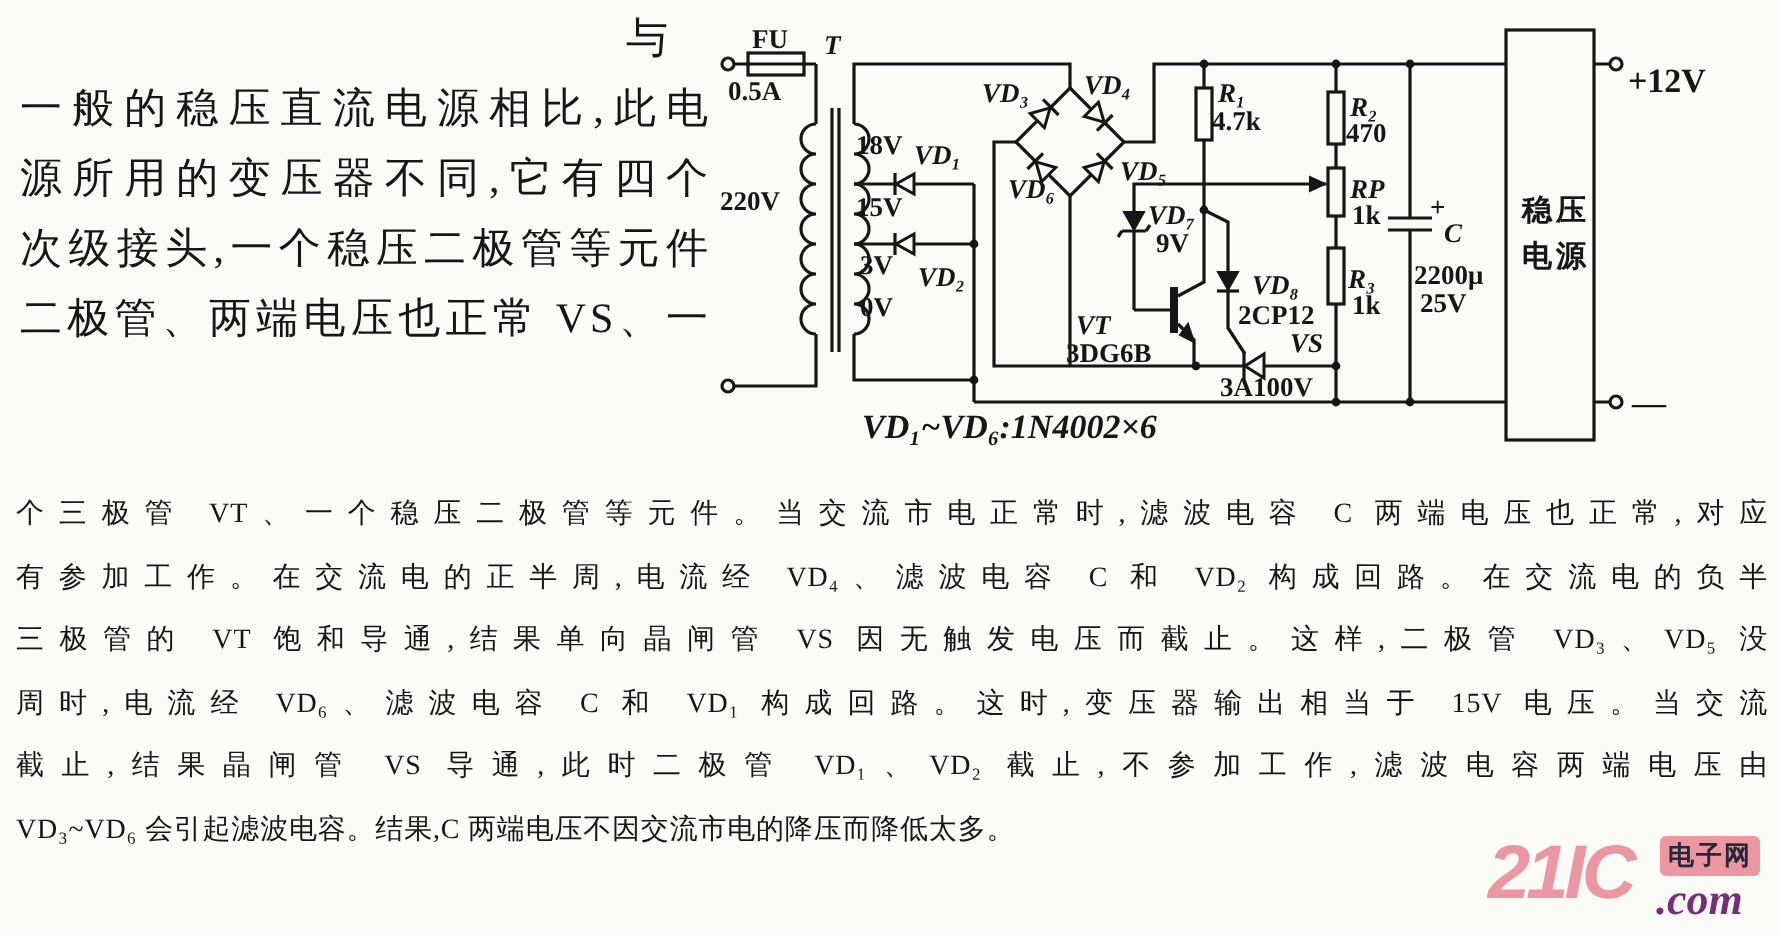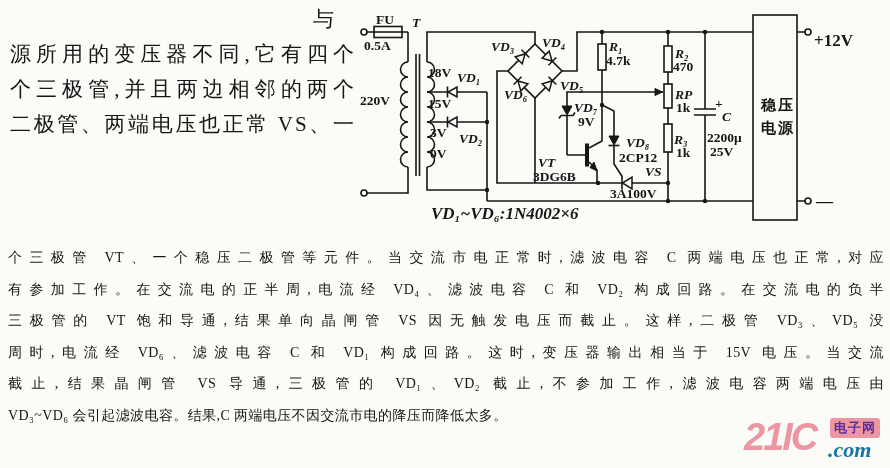--- a/index.html
+++ b/index.html
@@ -26,43 +26,44 @@
               font-weight:bold;fill:#161616;}
   #schem text.it{font-style:italic;}
   #schem text.big{font-size:17px;}
   #schem text.cn{font-size:15px;letter-spacing:2px;}
   
   #wm{position:absolute;left:740px;top:414px;width:150px;height:52px;
       mix-blend-mode:multiply;opacity:.92;}
   #wm .brand{position:absolute;left:4px;top:2px;font-size:38px;font-weight:bold;
              font-style:italic;letter-spacing:-2px;font-family:"Liberation Sans",sans-serif;}
   #wm .badge{position:absolute;left:90px;top:4px;font-size:13px;font-weight:bold;
-             color:#4c1d95;padding:1px 4px;border-radius:3px;letter-spacing:1px;
+             color:#0f172a;padding:1px 4px;border-radius:3px;letter-spacing:1px;
              font-family:"Liberation Sans",sans-serif;}
   #wm .domain{position:absolute;left:88px;top:23px;font-size:22px;font-weight:bold;
               font-style:italic;font-family:"Liberation Serif",serif;}
 </style>
 </head>
 <body>
 
 <div id="page">
 
   <div id="intro">
     <div class="ln lead">与</div>
+    <div class="ln">一般的稳压直流电源相比,此电</div>
     <div class="ln">源所用的变压器不同,它有四个</div>
-    <div class="ln">个三极管,并且两边相邻的两个</div>
+    <div class="ln">次级接头,一个稳压二极管等元件</div>
     <div class="ln">二极管、两端电压也正常 VS、一</div>
   </div>
 
   <div id="bodytext">
     <div class="ln">个三极管 VT、一个稳压二极管等元件。当交流市电正常时,滤波电容 C 两端电压也正常,对应</div>
     <div class="ln">有参加工作。在交流电的正半周,电流经 VD₄、滤波电容 C 和 VD₂ 构成回路。在交流电的负半</div>
     <div class="ln">三极管的 VT 饱和导通,结果单向晶闸管 VS 因无触发电压而截止。这样,二极管 VD₃、VD₅ 没</div>
     <div class="ln">周时,电流经 VD₆、滤波电容 C 和 VD₁ 构成回路。这时,变压器输出相当于 15V 电压。当交流</div>
-    <div class="ln">截止,结果晶闸管 VS 导通,三极管的 VD₁、VD₂ 截止,不参加工作,滤波电容两端电压由</div>
+    <div class="ln">截止,结果晶闸管 VS 导通,此时二极管 VD₁、VD₂ 截止,不参加工作,滤波电容两端电压由</div>
     <div class="ln last">VD₃~VD₆ 会引起滤波电容。结果,C 两端电压不因交流市电的降压而降低太多。</div>
   </div>
 
   <svg id="schem" width="532" height="240" viewBox="0 0 532 240">
 
     <g>
       <path d="M9,32 H16 M44,32 H50 M50,32 V62 M50,167 V193 H9"></path>
       <path d="M69,62 V32 H177 V44"></path>
       <path d="M69,92 H89 M99,92 H129 M69,122 H89 M99,122 H129"></path>
       <path d="M129,92 V201 M69,167 V190 H129 M129,201 H395"></path>
@@ -194,16 +195,16 @@
     <text class="cn" x="403" y="110">稳压</text>
     <text class="cn" x="403" y="133">电源</text>
     <text class="big" x="456" y="46">+12V</text>
     <text class="big" x="458" y="207">—</text>
     <text class="big it" x="73" y="219">VD₁~VD₆:1N4002×6</text>
   </svg>
 
   <div id="wm">
     <span class="brand" style="color: rgb(239, 143, 160);">21IC</span>
     <span class="badge" style="background: rgb(239, 143, 160);">电子网</span>
-    <span class="domain" style="color: #0369a1;">.com</span>
+    <span class="domain" style="color: #701a75;">.com</span>
   </div>
 
 </div>
 
 </body></html>

